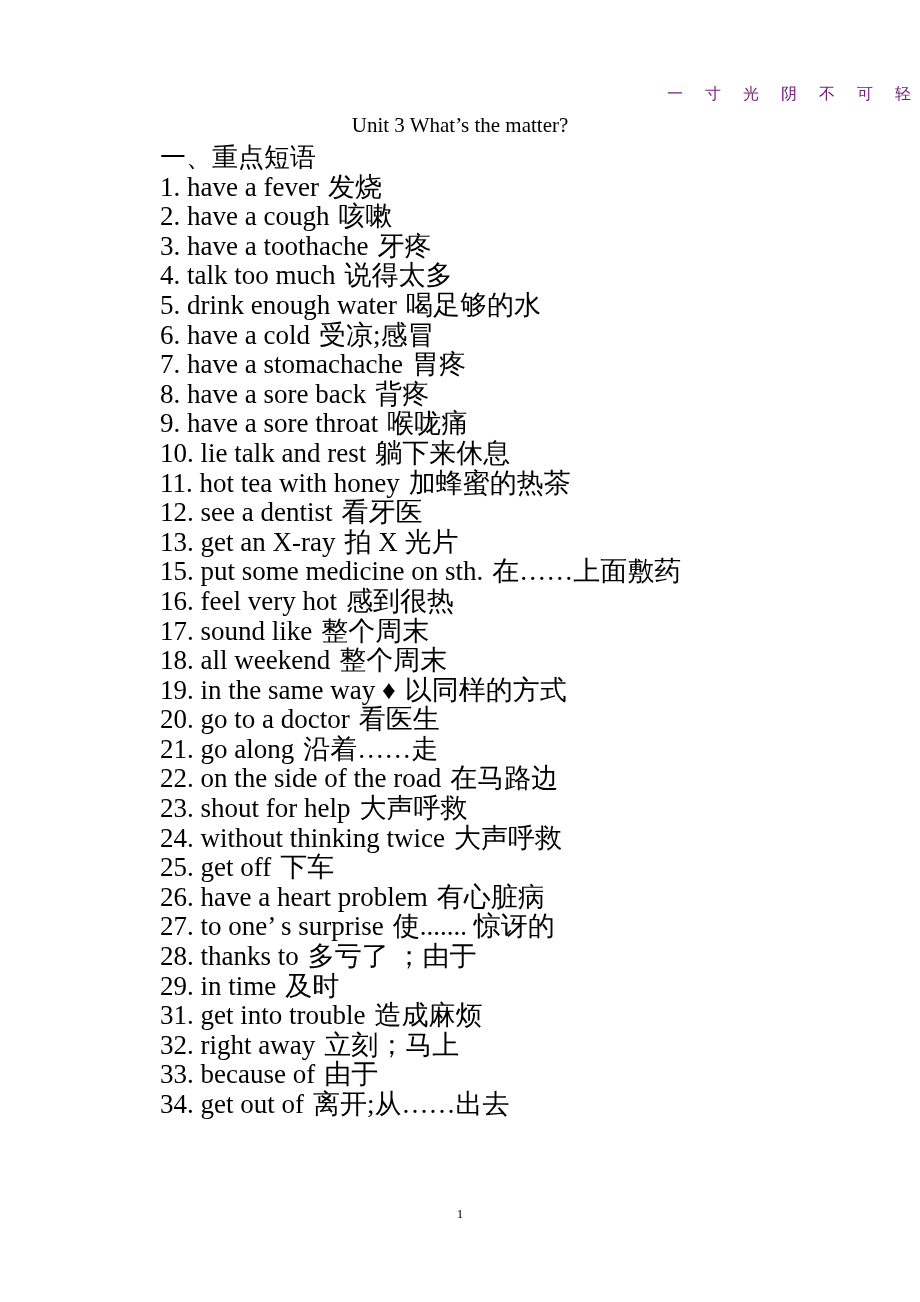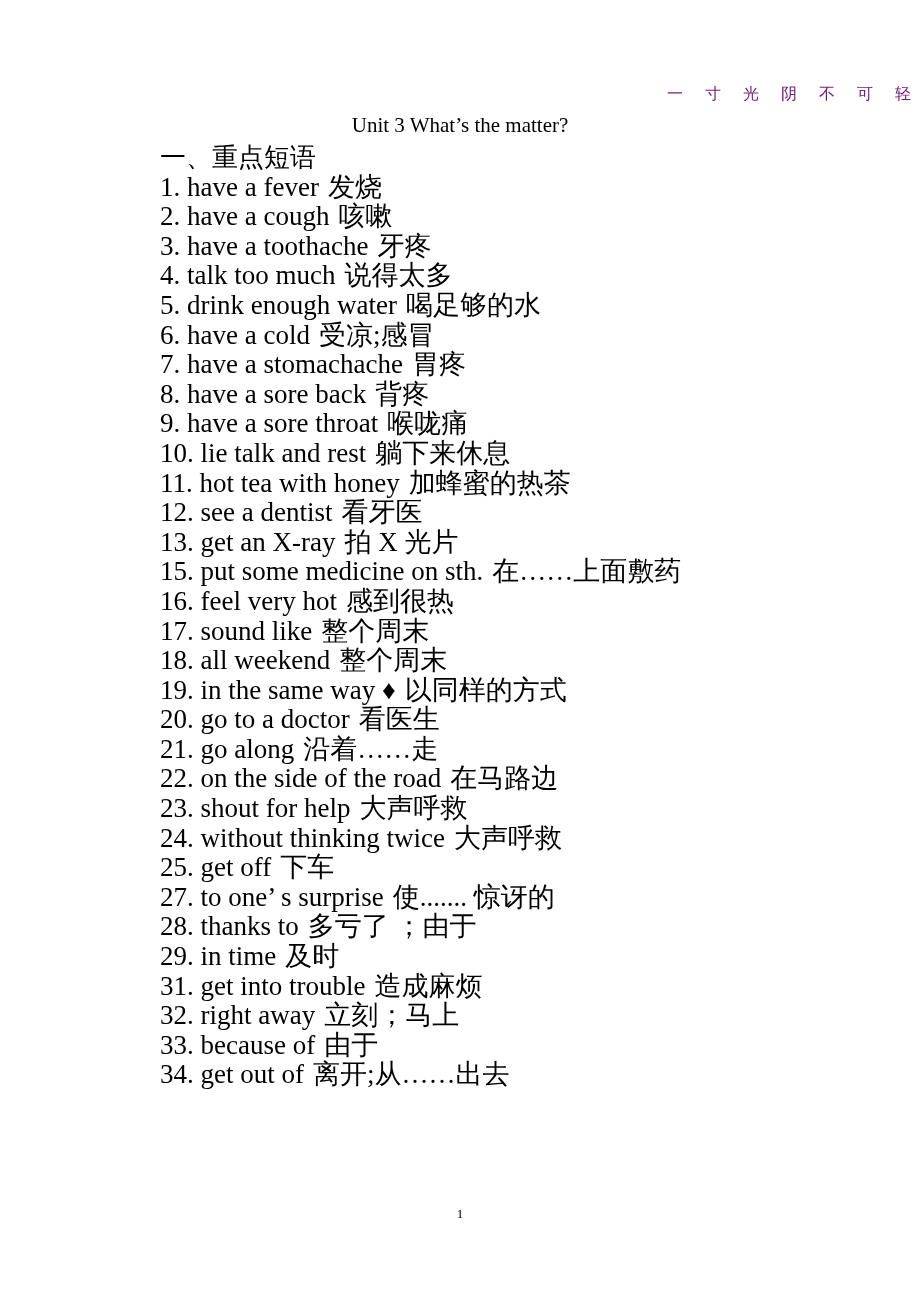--- a/index.html
+++ b/index.html
@@ -123,20 +123,21 @@
         <li class="phrase-item"><span class="phrase-num">16.</span> <span class="phrase-en">feel very hot</span><span class="phrase-cn">感到很热</span></li>
         <li class="phrase-item"><span class="phrase-num">17.</span> <span class="phrase-en">sound like</span><span class="phrase-cn">整个周末</span></li>
         <li class="phrase-item"><span class="phrase-num">18.</span> <span class="phrase-en">all weekend</span><span class="phrase-cn">整个周末</span></li>
         <li class="phrase-item"><span class="phrase-num">19.</span> <span class="phrase-en">in the same way ♦</span><span class="phrase-cn">以同样的方式</span></li>
         <li class="phrase-item"><span class="phrase-num">20.</span> <span class="phrase-en">go to a doctor</span><span class="phrase-cn">看医生</span></li>
         <li class="phrase-item"><span class="phrase-num">21.</span> <span class="phrase-en">go along</span><span class="phrase-cn">沿着……走</span></li>
         <li class="phrase-item"><span class="phrase-num">22.</span> <span class="phrase-en">on the side of the road</span><span class="phrase-cn">在马路边</span></li>
         <li class="phrase-item"><span class="phrase-num">23.</span> <span class="phrase-en">shout for help</span><span class="phrase-cn">大声呼救</span></li>
         <li class="phrase-item"><span class="phrase-num">24.</span> <span class="phrase-en">without thinking twice</span><span class="phrase-cn">大声呼救</span></li>
         <li class="phrase-item"><span class="phrase-num">25.</span> <span class="phrase-en">get off</span><span class="phrase-cn">下车</span></li>
+        <li class="phrase-item"><span class="phrase-num">26.</span> <span class="phrase-en">have a heart problem</span><span class="phrase-cn">有心脏病</span></li>
         <li class="phrase-item"><span class="phrase-num">27.</span> <span class="phrase-en">to one’ s surprise</span><span class="phrase-cn">使....... 惊讶的</span></li>
         <li class="phrase-item"><span class="phrase-num">28.</span> <span class="phrase-en">thanks to</span><span class="phrase-cn">多亏了 ；由于</span></li>
         <li class="phrase-item"><span class="phrase-num">29.</span> <span class="phrase-en">in time</span><span class="phrase-cn">及时</span></li>
         <li class="phrase-item"><span class="phrase-num">31.</span> <span class="phrase-en">get into trouble</span><span class="phrase-cn">造成麻烦</span></li>
         <li class="phrase-item"><span class="phrase-num">32.</span> <span class="phrase-en">right away</span><span class="phrase-cn">立刻；马上</span></li>
         <li class="phrase-item"><span class="phrase-num">33.</span> <span class="phrase-en">because of</span><span class="phrase-cn">由于</span></li>
         <li class="phrase-item"><span class="phrase-num">34.</span> <span class="phrase-en">get out of</span><span class="phrase-cn">离开;从……出去</span></li>
       </ol>
 
   </div>

